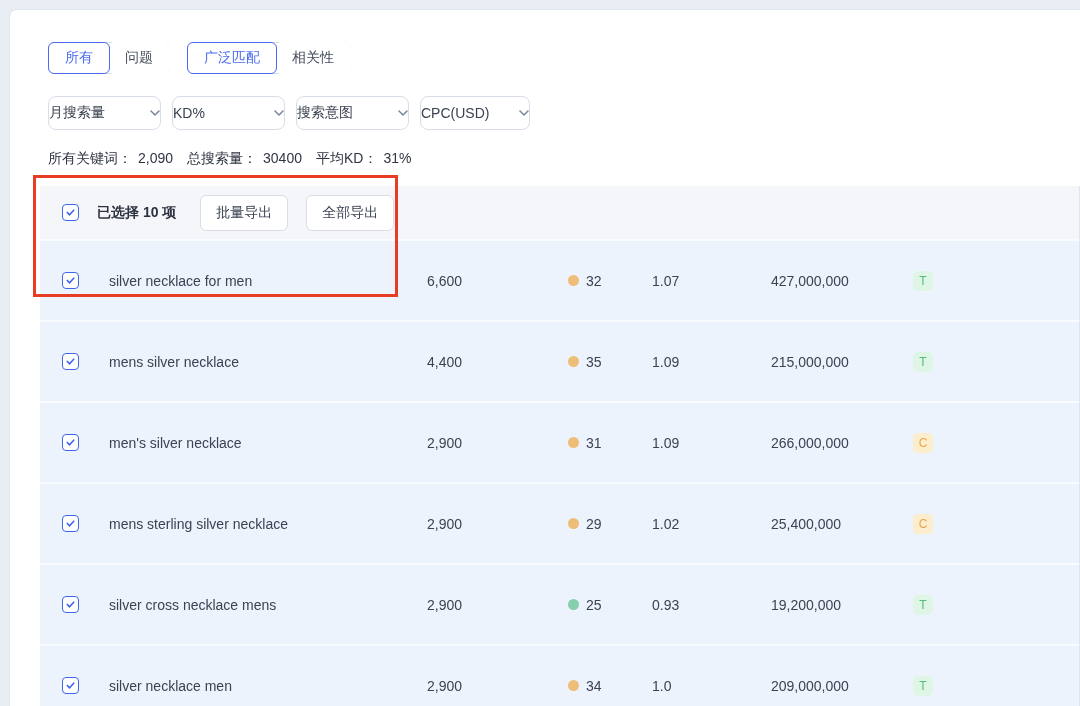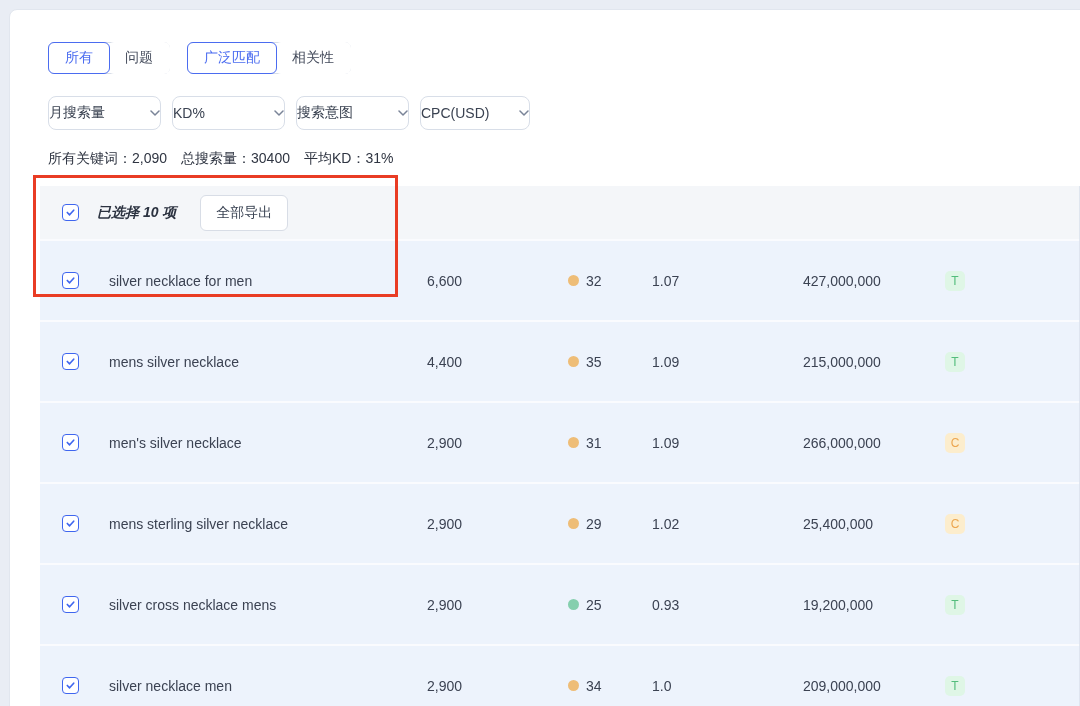--- a/index.html
+++ b/index.html
@@ -26,49 +26,49 @@
   
   .filters-row { margin:22px 0 0 38px; display:flex; gap:11px; }
   .filter {
     width:113px; height:34px; border:1px solid #d8dee8; border-radius:8px; background:#fff;
     display:flex; align-items:center; justify-content:space-between; padding:0 0;
     font-size:14px; color:#3a4251; cursor:pointer; white-space:nowrap;
   }
   .chevron { flex:none; margin-left:6px; display:flex; }
   
   .stats-row { margin:20px 0 0 38px; display:flex; gap:14px; font-size:14px; color:#2f3542; }
-  .stat { display:flex; white-space:nowrap; }
+  .stat { display:flex; gap:6px; white-space:nowrap; }
   .stat .v { color:#2f3542;text-align:center; }
   
   .table { margin:18px 0 0 30px; width:1055px; position:relative; }
   .sel-bar {
     height:53px; background:#f4f6f9; display:flex; align-items:center; padding-left:22px;
   }
-  .sel-text { margin-left:18px; font-size:14px; font-weight:bold; color:#2b3240; white-space:nowrap;font-style:italic; }
+  .sel-text { margin-left:18px; font-size:14px; font-weight:bold; color:#2b3240; white-space:nowrap; }
   .btn {
     margin-left:24px; height:36px; padding:0 15px; background:#fff; border:1px solid #d8dde6;
     border-radius:6px; font-size:14px; color:#3a4353; cursor:pointer; white-space:nowrap;
     font-family:inherit;
   }
   .btn + .btn { margin-left:18px; }
   .row {
     height:81px; background:#edf3fc; display:flex; align-items:center; padding-left:22px;
     border-top:2px solid #fafbfe; font-size:14px; color:#3b4252;
   }
   .row:first-of-type { border-top:none; }
   .checkbox {
     flex:none; width:17px; height:17px; border:1.7px solid #3f66ef; border-radius:4px;
     background:#fff; display:flex; align-items:center; justify-content:center; cursor:pointer;
   }
   .cell-kw  { margin-left:30px; width:300px; white-space:nowrap; overflow:hidden; }
   .cell-vol { margin-left:18px; width:120px; }
   .cell-kd  { margin-left:21px; width:80px; display:flex; align-items:center; gap:7px; }
   .kd-dot   { width:11px; height:11px; border-radius:50%; background:#eebd77; flex:none; }
   .cell-cpc { margin-left:4px; width:115px; }
-  .cell-res { margin-left:36px; width:120px; }
+  .cell-res { margin-left:4px; width:120px; }
   .badge {
     margin-left:22px; flex:none; width:20px; height:20px; border-radius:5px;
     display:flex; align-items:center; justify-content:center; font-size:12px;
   }
   .right-strip {
     position:absolute; top:0; right:0; width:16px; height:530px;
     background:rgba(255,255,255,0.45); border-left:1px solid rgba(213,221,233,0.7);
   }
   
   .annotation {
@@ -144,20 +144,21 @@
 
   <div class="table">
 
     <div class="sel-bar">
       <span class="checkbox">
           <svg width="11" height="11" viewBox="0 0 12 12">
             <path d="M2.5 6l2.5 2.5L9.5 3.5" stroke="#3f66ef" stroke-width="1.8" fill="none" stroke-linecap="round" stroke-linejoin="round"></path>
           </svg>
         </span>
       <span class="sel-text">已选择 10 项</span>
+      <button class="btn">批量导出</button>
       <button class="btn">全部导出</button>
     </div>
 
     <div class="row">
       <span class="checkbox">
           <svg width="11" height="11" viewBox="0 0 12 12">
             <path d="M2.5 6l2.5 2.5L9.5 3.5" stroke="#3f66ef" stroke-width="1.8" fill="none" stroke-linecap="round" stroke-linejoin="round"></path>
           </svg>
         </span>
       <span class="cell-kw">silver necklace for men</span>

